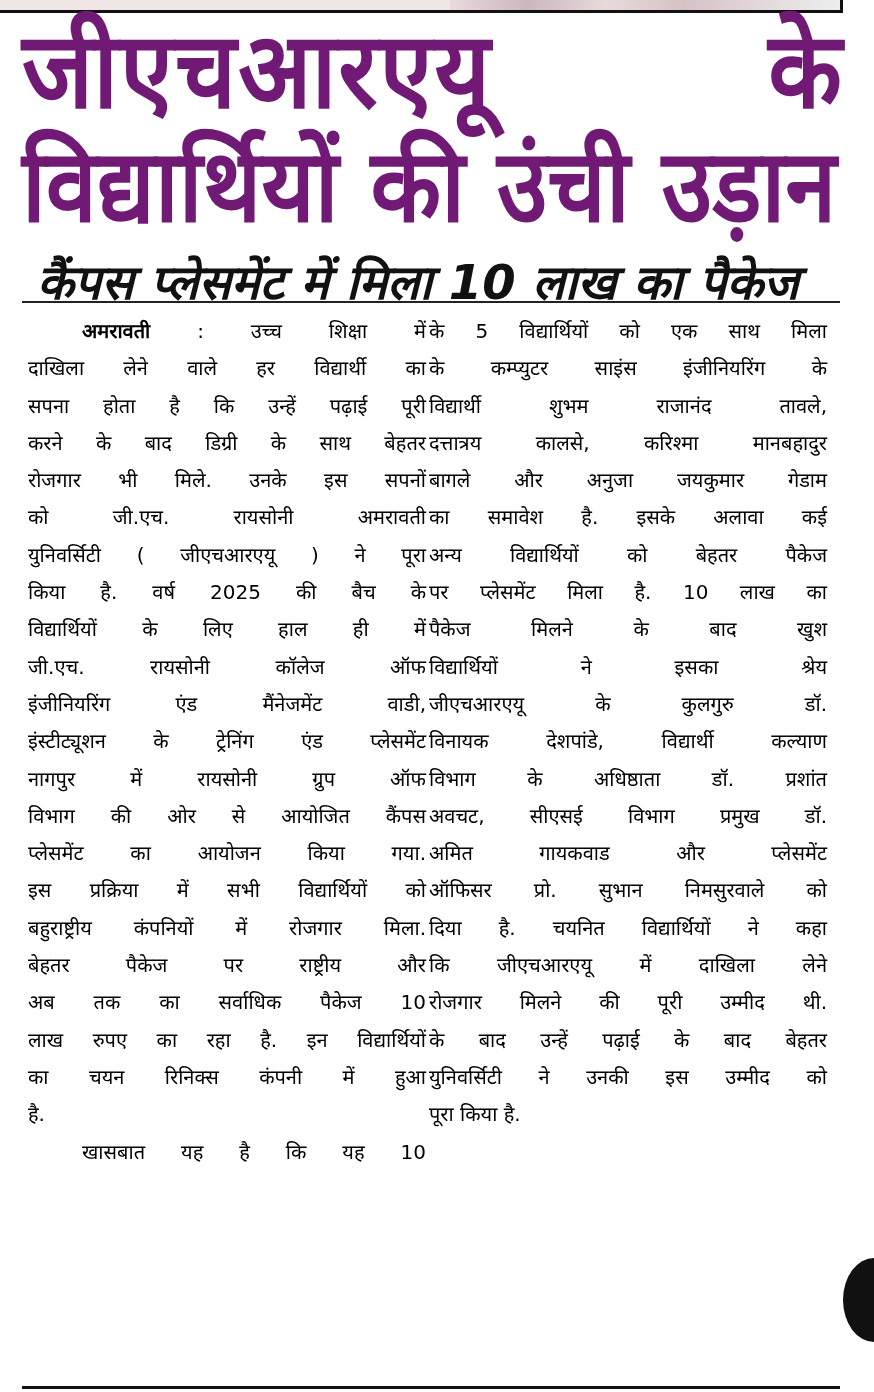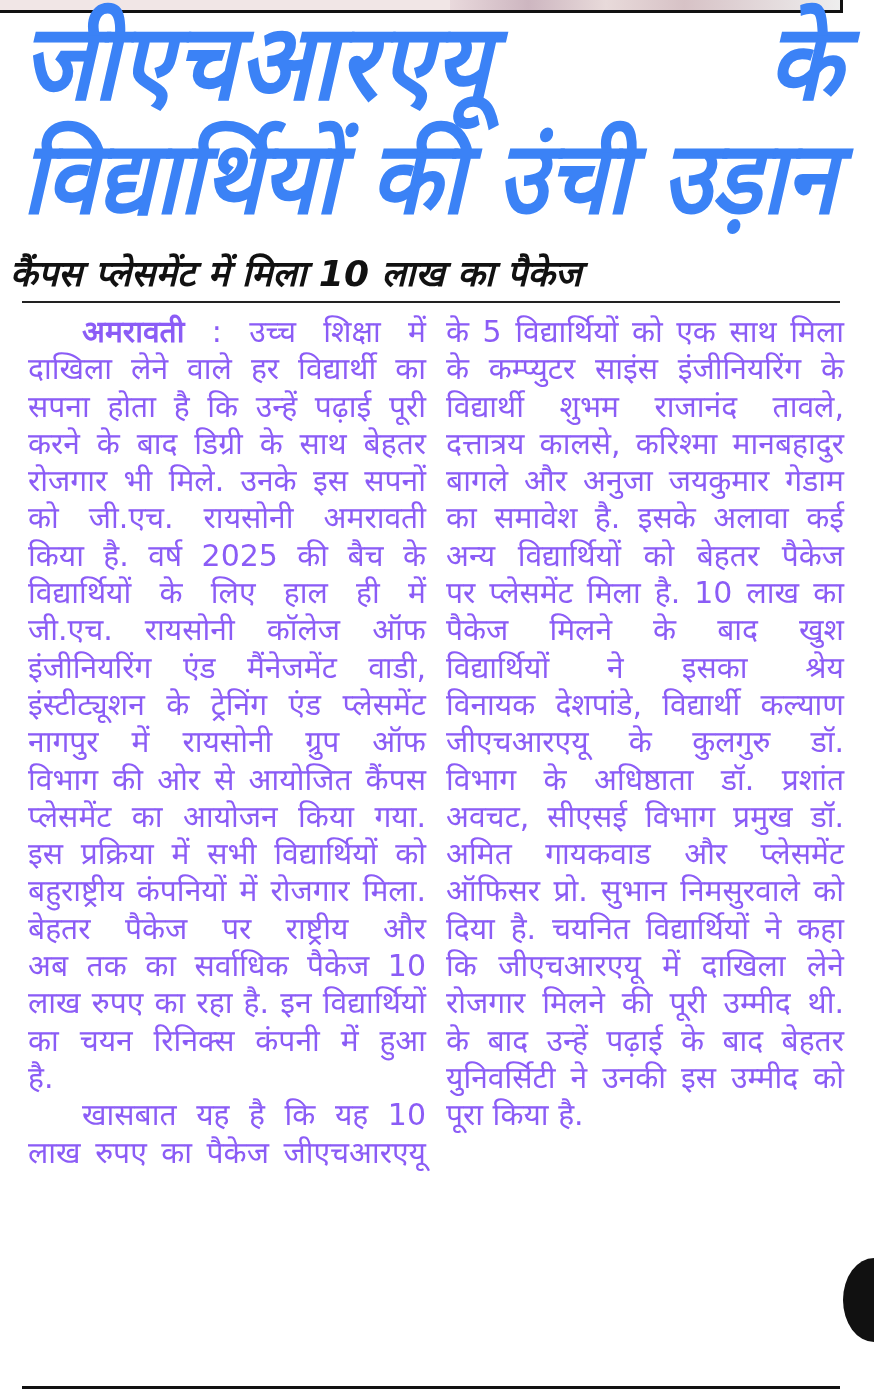--- a/index.html
+++ b/index.html
@@ -1,26 +1,26 @@
 <!DOCTYPE html>
 <html><head>
 <meta charset="utf-8">
 <style>
   html, body { margin:0; padding:0; background:#ffffff; }
   body { width:874px; height:1392px; position:relative; overflow:hidden; font-family:"DejaVu Sans", sans-serif; color:#1a1a1a; }
   .top-photo-strip { position:absolute; left:0; top:0; width:840px; height:10px; background:#f1e6e6; border-bottom:3px solid #111; border-right:3px solid #111; }
   .top-photo-strip .photo { position:absolute; left:450px; top:0; width:390px; height:10px; background:linear-gradient(90deg,#e9d9dc,#cdb6c0 20%,#e8dada 40%,#d7c2c6 60%,#eee 100%); }
-  .headline { position:absolute; left:22px; top:10px; width:822px; font-family:"DejaVu Sans", sans-serif; font-weight:bold; color:#3b82f6; line-height:1.0;font-style:italic; }
+  .headline { position:absolute; left:22px; top:18px; width:822px; font-family:"DejaVu Sans", sans-serif; font-weight:bold; color:#701a75; line-height:1.0; }
   .headline .line1 { display:flex; justify-content:space-between; font-size:96px; letter-spacing:2px; height:108px; transform:scaleY(1.1); transform-origin:top left; }
   .headline .line2 { font-size:92px; height:110px; margin-top:10px; white-space:nowrap; transform:scaleY(1.1); transform-origin:top left; }
-  .subhead { position:absolute; left:10px; top:248px; width:818px; font-size:36px; font-weight:bold; font-style:italic; white-space:nowrap; color:#111; letter-spacing:0px; }
+  .subhead { position:absolute; left:37px; top:248px; width:818px; font-size:48px; font-weight:bold; font-style:italic; white-space:nowrap; color:#111; letter-spacing:0px; }
   .subhead-rule { position:absolute; left:22px; top:301px; width:818px; height:2px; background:#222; }
-  .col { position:absolute; top:313px; width:398px; font-size:30px; line-height:37.3px; color:#8b5cf6; text-align:justify; }
+  .col { position:absolute; top:313px; width:398px; font-size:20px; line-height:37.3px; color:#000000; text-align:justify; }
   .col.left { left:28px; }
-  .col.right { left:446px; width:398px; }
+  .col.right { left:429px; width:398px; }
   .col .ln { display:block; white-space:nowrap; text-align-last:justify; text-align:justify; }
   .col .ln.last { text-align-last:left; }
   .col .ln.indent { padding-left:54px; }
   .dateline { font-weight:bold; }
   .bottom-rule { position:absolute; left:22px; top:1386px; width:818px; height:6px; border-top:3px solid #111; }
   .side-circle { position:absolute; left:843px; top:1258px; width:62px; height:84px; border-radius:50%; background:#111; }
 </style>
 </head>
 <body>
 
@@ -39,52 +39,52 @@
 <div class="subhead">कैंपस प्लेसमेंट में मिला 10 लाख का पैकेज</div>
 <div class="subhead-rule"></div>
 
 <div class="col left">
   <span class="ln indent"><span class="dateline">अमरावती</span><span> : उच्च शिक्षा में</span></span>
   <span class="ln">दाखिला लेने वाले हर विद्यार्थी का</span>
   <span class="ln">सपना होता है कि उन्हें पढ़ाई पूरी</span>
   <span class="ln">करने के बाद डिग्री के साथ बेहतर</span>
   <span class="ln">रोजगार भी मिले. उनके इस सपनों</span>
   <span class="ln">को जी.एच. रायसोनी अमरावती</span>
+  <span class="ln">युनिवर्सिटी ( जीएचआरएयू ) ने पूरा</span>
   <span class="ln">किया है. वर्ष 2025 की बैच के</span>
   <span class="ln">विद्यार्थियों के लिए हाल ही में</span>
   <span class="ln">जी.एच. रायसोनी कॉलेज ऑफ</span>
   <span class="ln">इंजीनियरिंग एंड मैंनेजमेंट वाडी,</span>
   <span class="ln">इंस्टीट्यूशन के ट्रेनिंग एंड प्लेसमेंट</span>
   <span class="ln">नागपुर में रायसोनी ग्रुप ऑफ</span>
   <span class="ln">विभाग की ओर से आयोजित कैंपस</span>
   <span class="ln">प्लेसमेंट का आयोजन किया गया.</span>
   <span class="ln">इस प्रक्रिया में सभी विद्यार्थियों को</span>
   <span class="ln">बहुराष्ट्रीय कंपनियों में रोजगार मिला.</span>
   <span class="ln">बेहतर पैकेज पर राष्ट्रीय और</span>
   <span class="ln">अब तक का सर्वाधिक पैकेज 10</span>
   <span class="ln">लाख रुपए का रहा है. इन विद्यार्थियों</span>
   <span class="ln">का चयन रिनिक्स कंपनी में हुआ</span>
   <span class="ln last">है.</span>
   <span class="ln indent">खासबात यह है कि यह 10</span>
-  <span class="ln">लाख रुपए का पैकेज जीएचआरएयू</span>
 </div>
 
 <div class="col right">
   <span class="ln">के 5 विद्यार्थियों को एक साथ मिला</span>
   <span class="ln">के कम्प्युटर साइंस इंजीनियरिंग के</span>
   <span class="ln">विद्यार्थी शुभम राजानंद तावले,</span>
   <span class="ln">दत्तात्रय कालसे,  करिश्मा मानबहादुर</span>
   <span class="ln">बागले और अनुजा जयकुमार गेडाम</span>
   <span class="ln">का समावेश है. इसके अलावा कई</span>
   <span class="ln">अन्य विद्यार्थियों को बेहतर पैकेज</span>
   <span class="ln">पर प्लेसमेंट मिला है. 10 लाख का</span>
   <span class="ln">पैकेज मिलने के बाद खुश</span>
   <span class="ln">विद्यार्थियों ने इसका श्रेय</span>
+  <span class="ln">जीएचआरएयू के कुलगुरु डॉ.</span>
   <span class="ln">विनायक देशपांडे, विद्यार्थी कल्याण</span>
-  <span class="ln">जीएचआरएयू के कुलगुरु डॉ.</span>
   <span class="ln">विभाग के अधिष्ठाता डॉ. प्रशांत</span>
   <span class="ln">अवचट, सीएसई विभाग प्रमुख डॉ.</span>
   <span class="ln">अमित गायकवाड और प्लेसमेंट</span>
   <span class="ln">ऑफिसर प्रो. सुभान निमसुरवाले को</span>
   <span class="ln">दिया है. चयनित विद्यार्थियों ने कहा</span>
   <span class="ln">कि जीएचआरएयू में दाखिला लेने</span>
   <span class="ln">रोजगार मिलने की पूरी उम्मीद थी.</span>
   <span class="ln">के बाद उन्हें पढ़ाई के बाद बेहतर</span>
   <span class="ln">युनिवर्सिटी ने उनकी इस उम्मीद को</span>
   <span class="ln last">पूरा किया है.</span>

